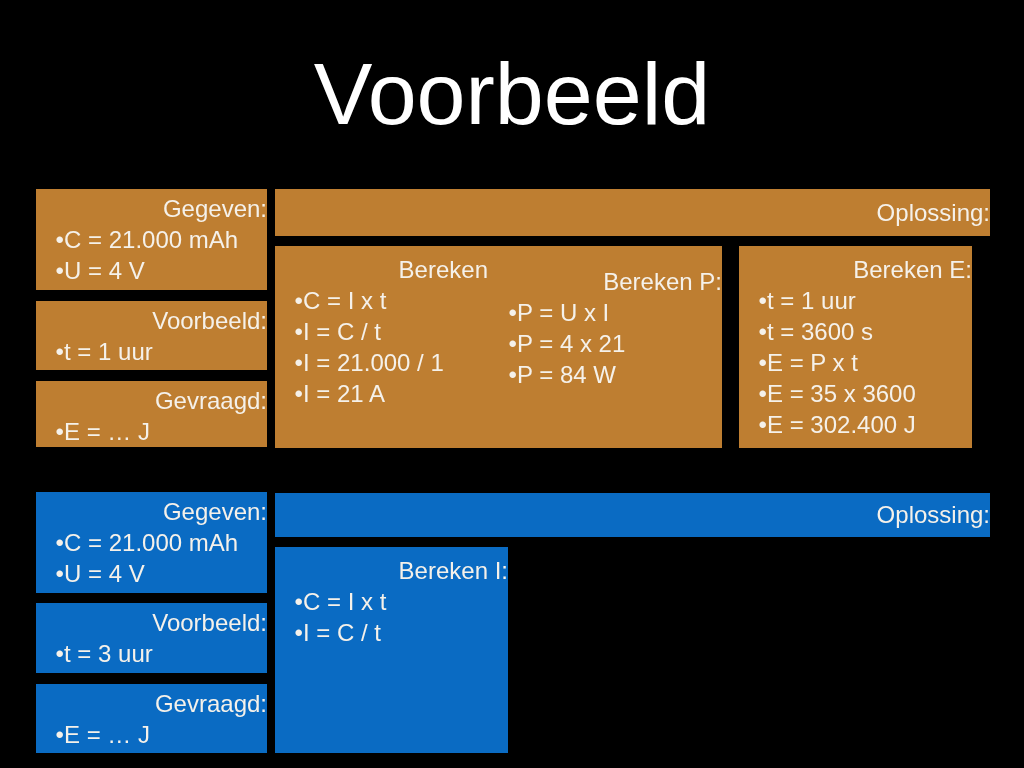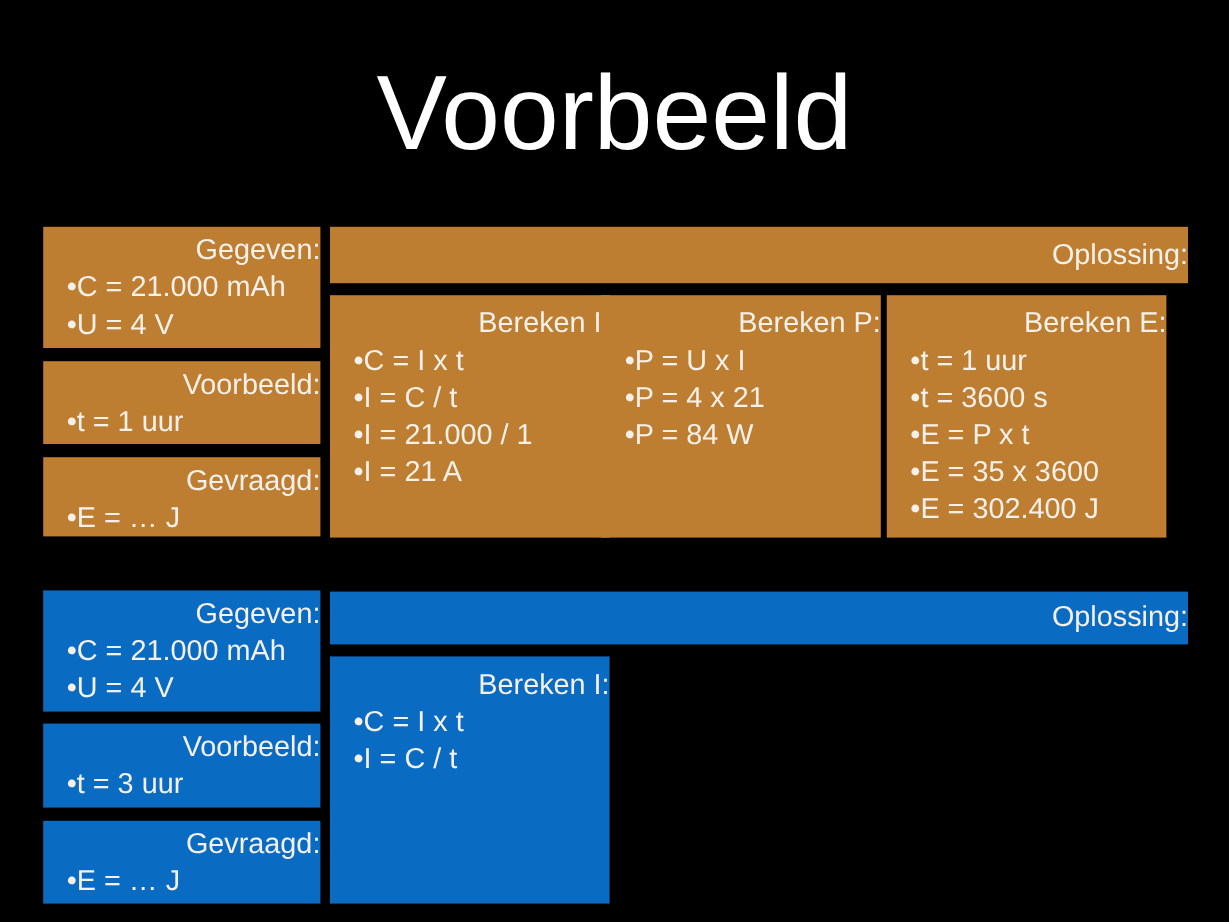--- a/index.html
+++ b/index.html
@@ -45,21 +45,21 @@
   .li { display: flex; margin-left: 6px; white-space: nowrap; }
   .mk { flex: none; width: 22px; }
   .mk::before { content: "\2022"; }
 
   
   #o-g1  { left: 36px;  top: 189px; width: 231px; height: 101px; }
   #o-g2  { left: 36px;  top: 301px; width: 231px; height: 69px;  }
   #o-g3  { left: 36px;  top: 381px; width: 231px; height: 66px;  }
   #o-bar { left: 275px; top: 189px; width: 715px; height: 47px; padding-top: 8px; }
   #o-b1  { left: 275px; top: 246px; width: 233px; height: 202px; padding-top: 8px; }
-  #o-b2  { left: 501px; top: 246px; width: 233px; height: 202px; padding-top: 8px; }
+  #o-b2  { left: 489px; top: 246px; width: 233px; height: 202px; padding-top: 20px; }
   #o-b3  { left: 739px; top: 246px; width: 233px; height: 202px; padding-top: 8px; }
 
   
   #b-g1  { left: 36px;  top: 492px; width: 231px; height: 101px; }
   #b-g2  { left: 36px;  top: 603px; width: 231px; height: 70px;  }
   #b-g3  { left: 36px;  top: 684px; width: 231px; height: 69px;  }
   #b-bar { left: 275px; top: 493px; width: 715px; height: 44px; padding-top: 6px; }
   #b-b1  { left: 275px; top: 547px; width: 233px; height: 206px; padding-top: 8px; }
 </style>
 </head>

